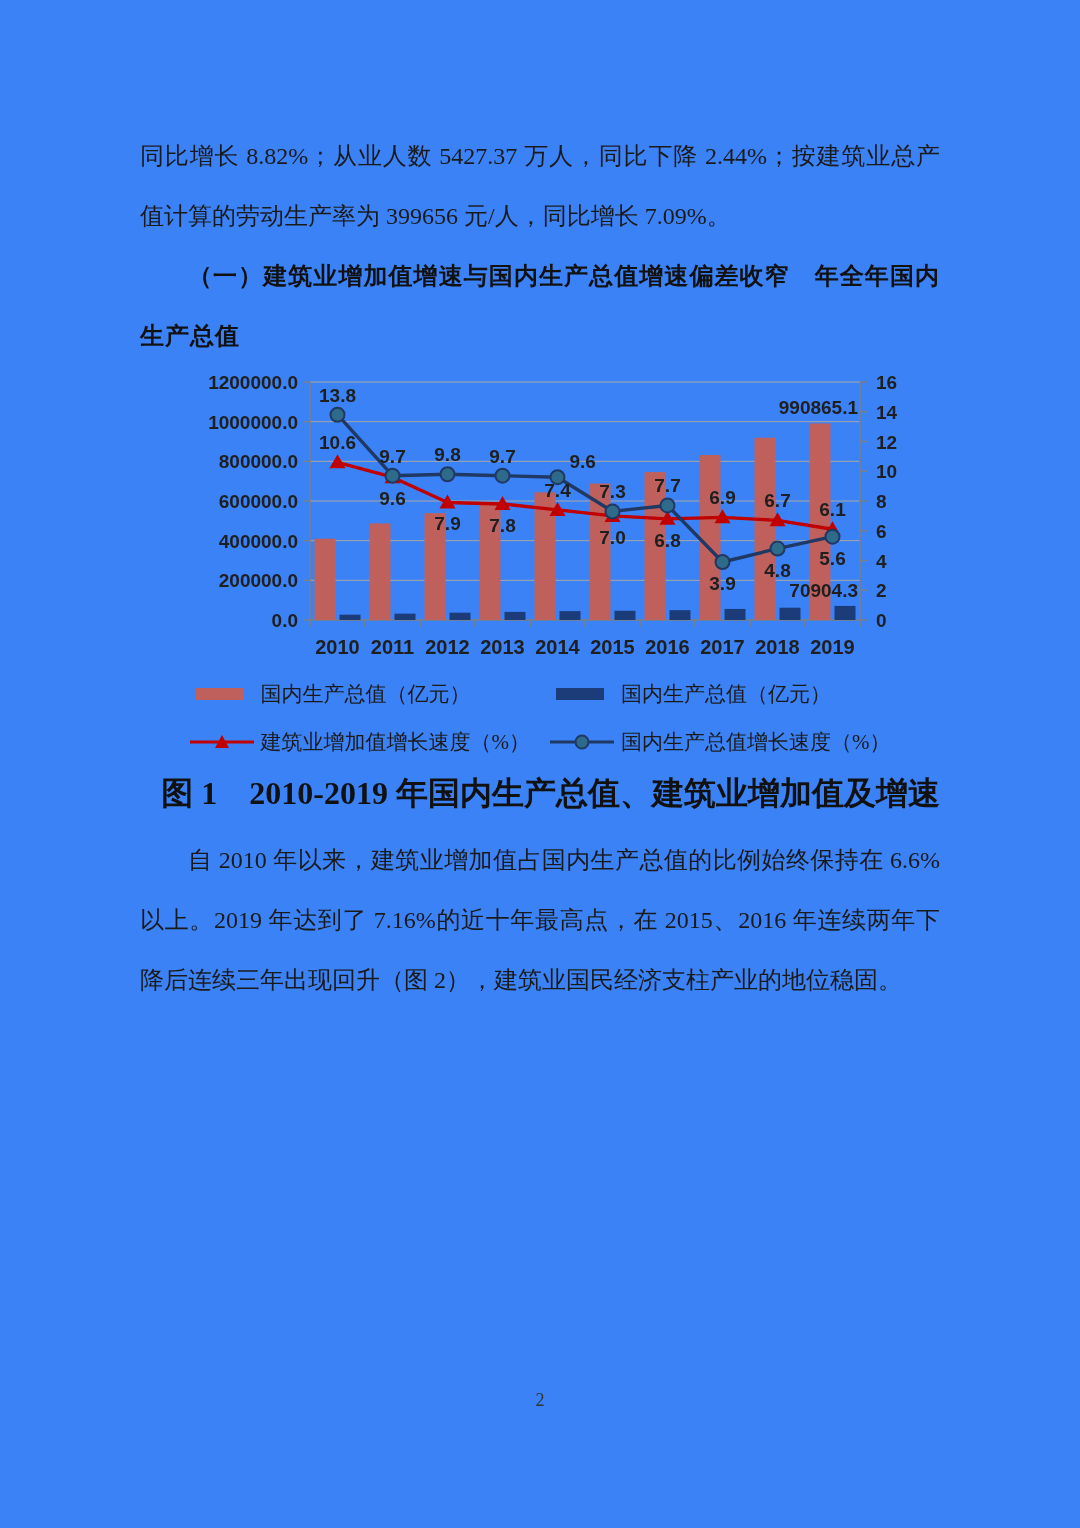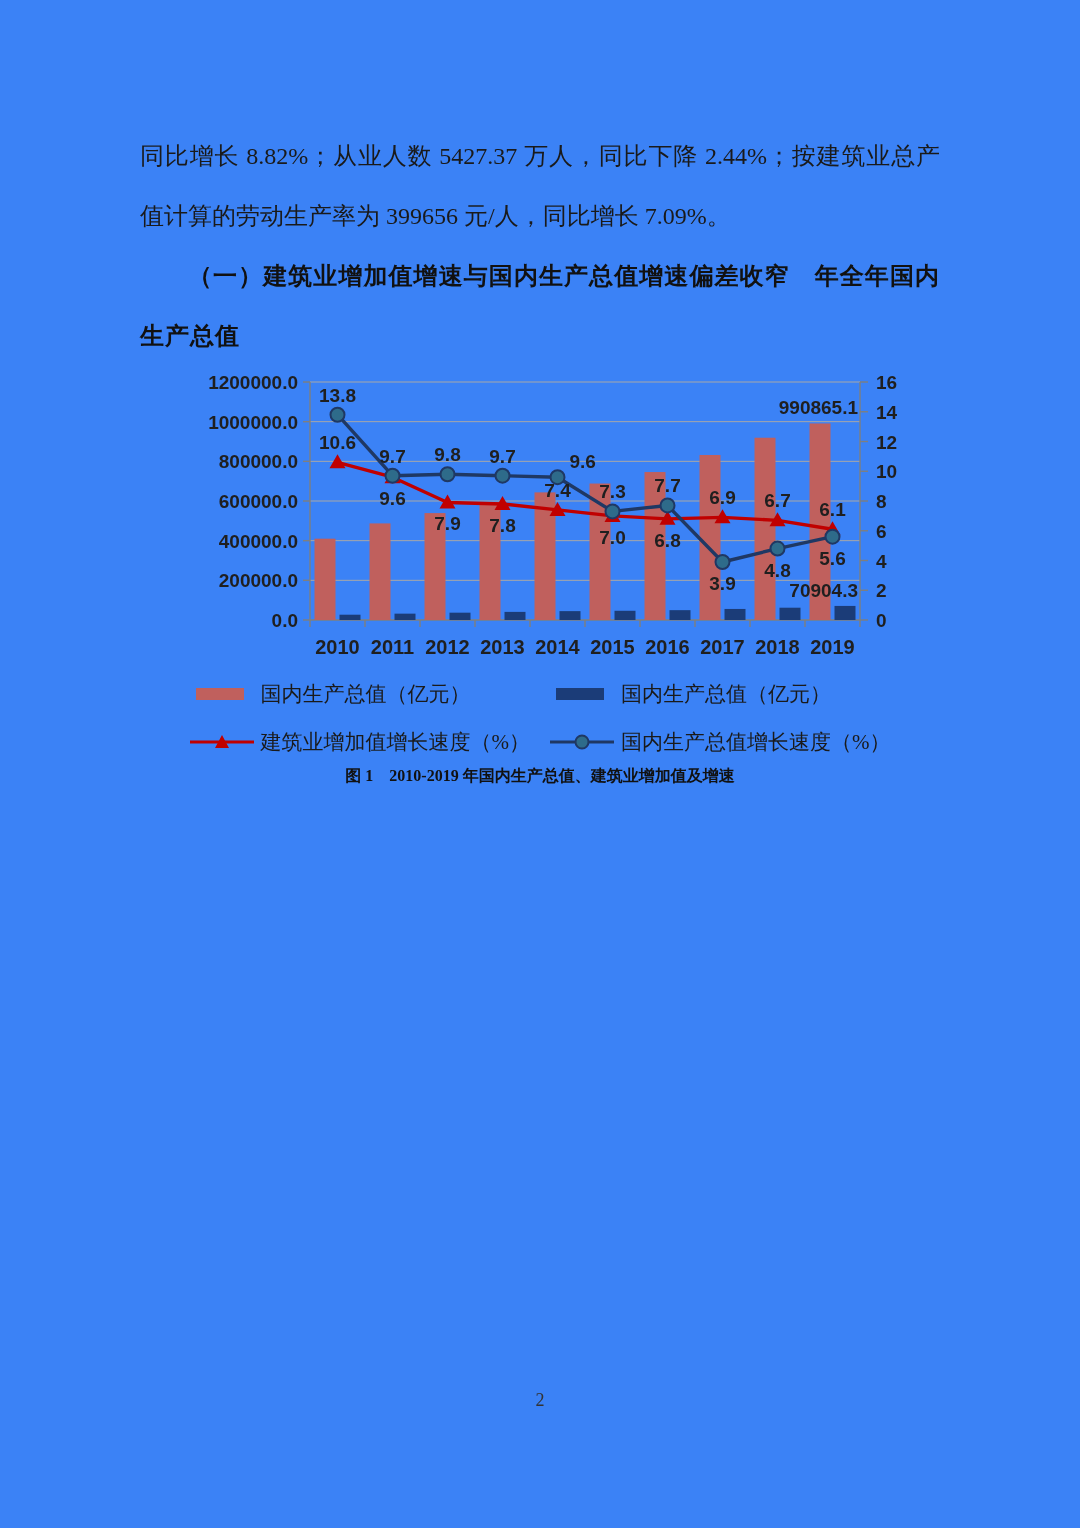--- a/index.html
+++ b/index.html
@@ -42,24 +42,24 @@
     display:grid;
     grid-template-columns:auto auto;
     justify-content:center;
     column-gap:40px;
     row-gap:10px;
     gap:20px;
   }
   .legend-item{display:flex;align-items:center;gap:7px;font-size:21px;color:#1a1a1a;}
   .legend-item svg{flex:0 0 auto;display:block;}
   .caption{
-    margin-top:10px;
-    text-align:center;
+    margin-top:16px;
+    text-align:right;
     font-weight:bold;
-    font-size:16px;
+    font-size:32px;
     color:#111;
   }
   .page-number{
     position:absolute;
     left:0;right:0;
     top:1390px;
     text-align:center;
     font-size:18px;
     color:#333;
   }
@@ -228,17 +228,18 @@
             <svg width="64" height="20">
               <line x1="0" y1="10" x2="64" y2="10" stroke="#1F3864" stroke-width="3"></line>
               <circle cx="32" cy="10" r="6.5" fill="#2E6B8A" stroke="#1F3864" stroke-width="2"></circle>
             </svg>
             <span>国内生产总值增长速度（%）</span>
           </div>
         </div>
       <figcaption class="caption">图 1　2010-2019 年国内生产总值、建筑业增加值及增速</figcaption>
     </figure>
 
+    <p class="body-text">自 2010 年以来，建筑业增加值占国内生产总值的比例始终保持在 6.6%以上。2019 年达到了 7.16%的近十年最高点，在 2015、2016 年连续两年下降后连续三年出现回升（图 2），建筑业国民经济支柱产业的地位稳固。</p>
 
   </div>
 
   <div class="page-number">2</div>
 </div>
 
 </body></html>

